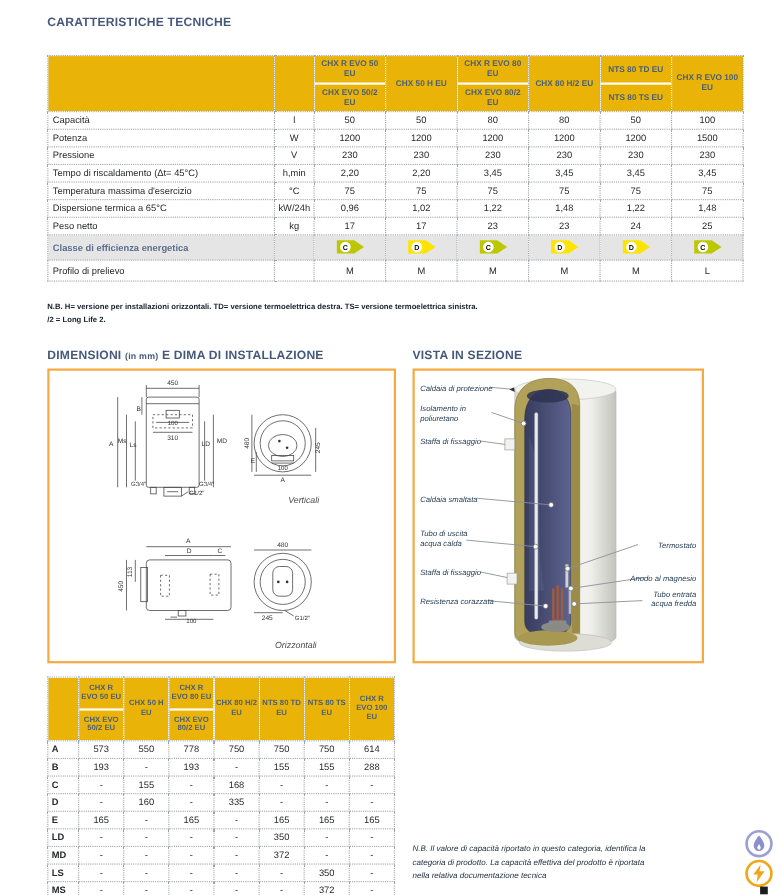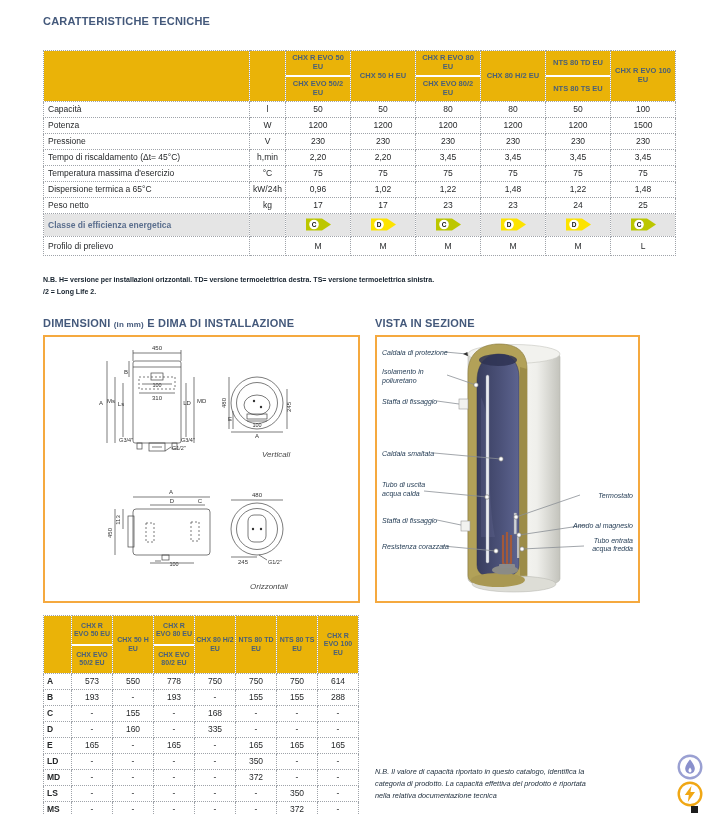--- a/index.html
+++ b/index.html
@@ -545,21 +545,21 @@
           <td>-</td>
           <td>-</td>
           <td>-</td>
           <td>372</td>
           <td>-</td>
         </tr>
       </tbody>
   </table>
 
   <div class="note-bottom">
-    <div>N.B. Il valore di capacità riportato in questo catalogo, identifica la</div>
+    <div>N.B. Il valore di capacità riportato in questo categoria, identifica la</div>
     <div>categoria di prodotto. La capacità effettiva del prodotto è riportata</div>
     <div>nella relativa documentazione tecnica</div>
   </div>
 
   <div class="circ-icon" style="left:677px;top:754px;">
     <svg width="26" height="26" viewBox="0 0 26 26">
       <circle cx="13" cy="13" r="11.3" fill="#fff" stroke="#9AA0D2" stroke-width="2.4"></circle>
       <path d="M13,5.5 C13,5.5 8.2,11 8.2,14.6 C8.2,17.6 10.3,19.7 13,19.7 C15.7,19.7 17.8,17.6 17.8,14.6 C17.8,11 13,5.5 13,5.5 Z" fill="#8A90CC"></path>
       <path d="M13,13.4 C11.9,14.8 11.5,15.6 11.5,16.5 C11.5,17.7 12.2,18.5 13,18.5 C13.8,18.5 14.5,17.7 14.5,16.5 C14.5,15.6 14.1,14.8 13,13.4 Z" fill="#fff"></path>
     </svg>

